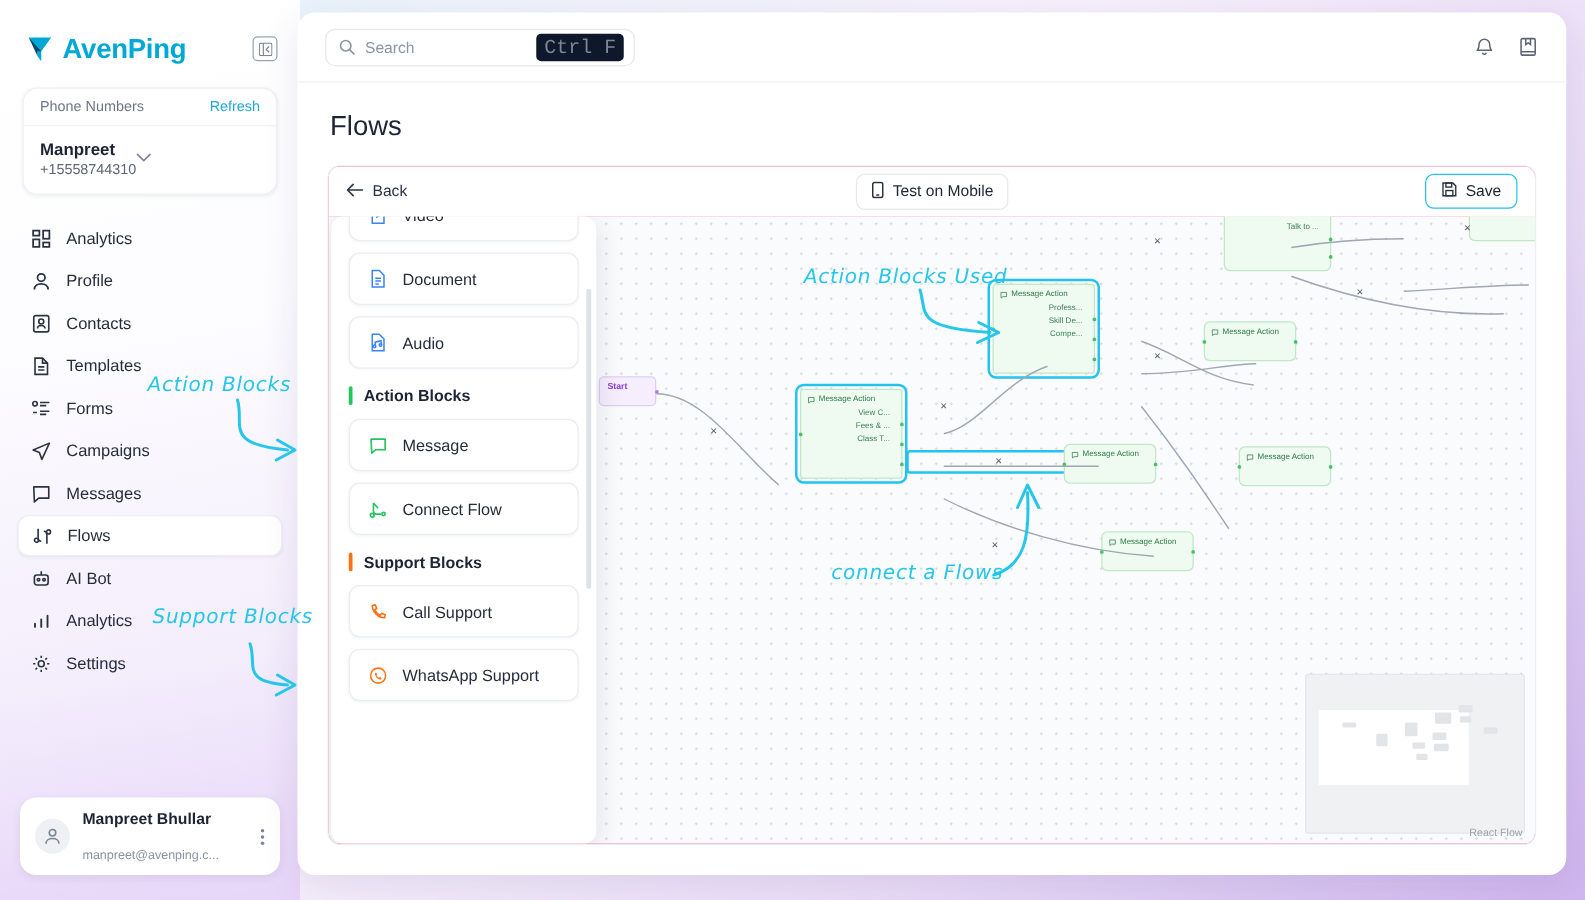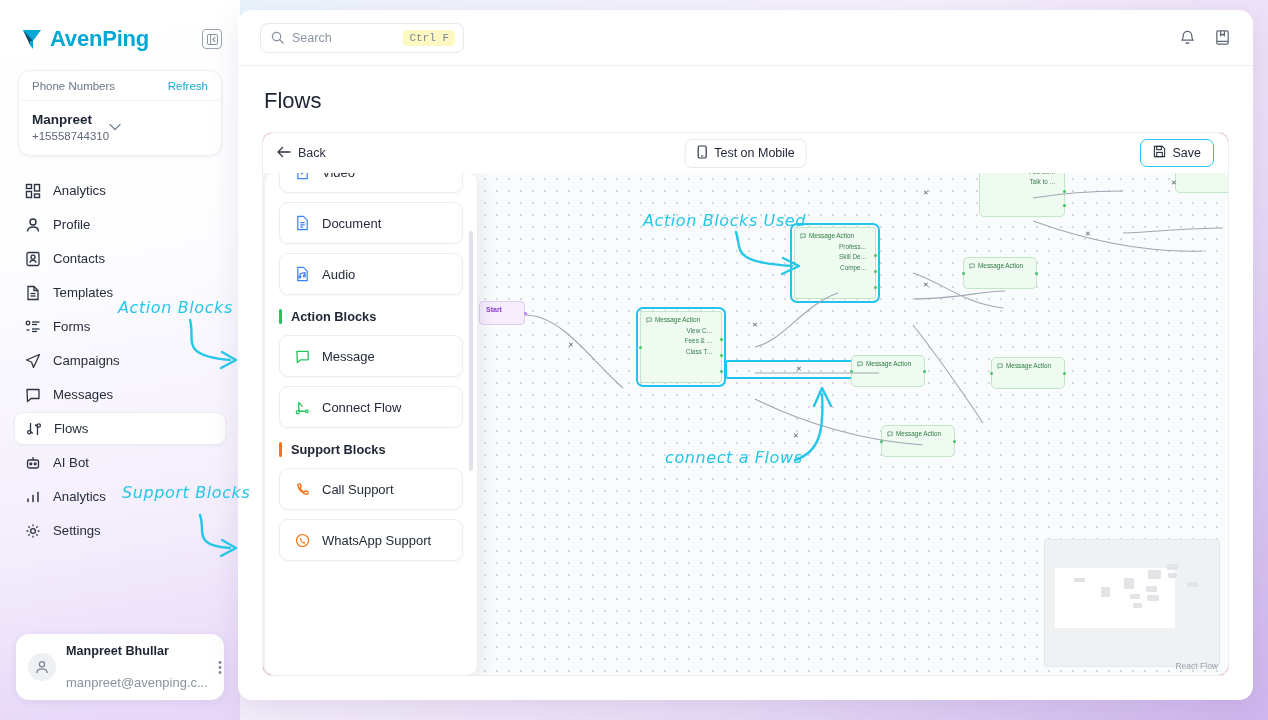--- a/index.html
+++ b/index.html
@@ -70,43 +70,43 @@
     margin: auto 16px 20px 16px; background: #fff; border-radius: 13px;
     padding: 10px 12px; display: flex; align-items: center; gap: 10px;
     box-shadow: 0 2px 8px rgba(24,39,75,.08);
   }
   .avatar {
     width: 28px; height: 28px; border-radius: 50%; background: #eef0f4;
     display: flex; align-items: center; justify-content: center; color: #7b8595;
     flex: 0 0 28px;
   }
   .user-name { font-size: 12.6px; font-weight: bold; color: #1d2433; }
-  .user-mail { font-size: 13px; color: #8a93a1; margin-top: 17px; }
+  .user-mail { font-size: 10px; color: #8a93a1; margin-top: 17px; }
   .dots { margin-left: auto; color: #7b8595; font-size: 14px; letter-spacing: 0; line-height: .6; cursor: pointer;}
 
   
   #main {
     position: absolute; left: 238px; top: 10px; width: 1015px; height: 690px;
     background: #fff; border-radius: 14px;
     box-shadow: 0 8px 30px rgba(60,40,110,.10);
     overflow: hidden; display: flex; flex-direction: column;
   }
   .topbar {
     height: 56px; flex: 0 0 56px; display: flex; align-items: center;
     padding: 0 22px; border-bottom: 1px solid #f0f1f4; gap: 10px;
   }
   .search-box {
-    width: 204px; height: 30px; border: 1px solid #e6e8ec; border-radius: 8px;
+    width: 248px; height: 30px; border: 1px solid #e6e8ec; border-radius: 8px;
     display: flex; align-items: center; padding: 0 8px 0 10px; gap: 8px; cursor: text;
   }
   .search-ico { color: #8b95a4; display: flex; }
   .search-ph { font-size: 12.5px; color: #8b95a4; flex: 1; }
   .kbd {
-    font-family: "Liberation Mono", monospace; font-size: 11px; color: #7d8795;
-    background: #fef9c3; border-radius: 4px; padding: 2px 6px;
+    font-family: "Liberation Mono", monospace; font-size: 16px; color: #7d8795;
+    background: #0f172a; border-radius: 4px; padding: 2px 6px;
   }
   .top-actions { margin-left: auto; display: flex; align-items: center; gap: 18px; }
   .top-ico { color: #5d6675; cursor: pointer; display: flex; }
 
   .page-title { font-size: 22px; color: #1d2433; padding: 22px 26px 0 26px; }
 
   .flow-card {
     margin: 18px 24px 24px 24px; flex: 1;
     border: 1px solid #eceef1; border-radius: 10px;
     display: flex; flex-direction: column; overflow: hidden;

